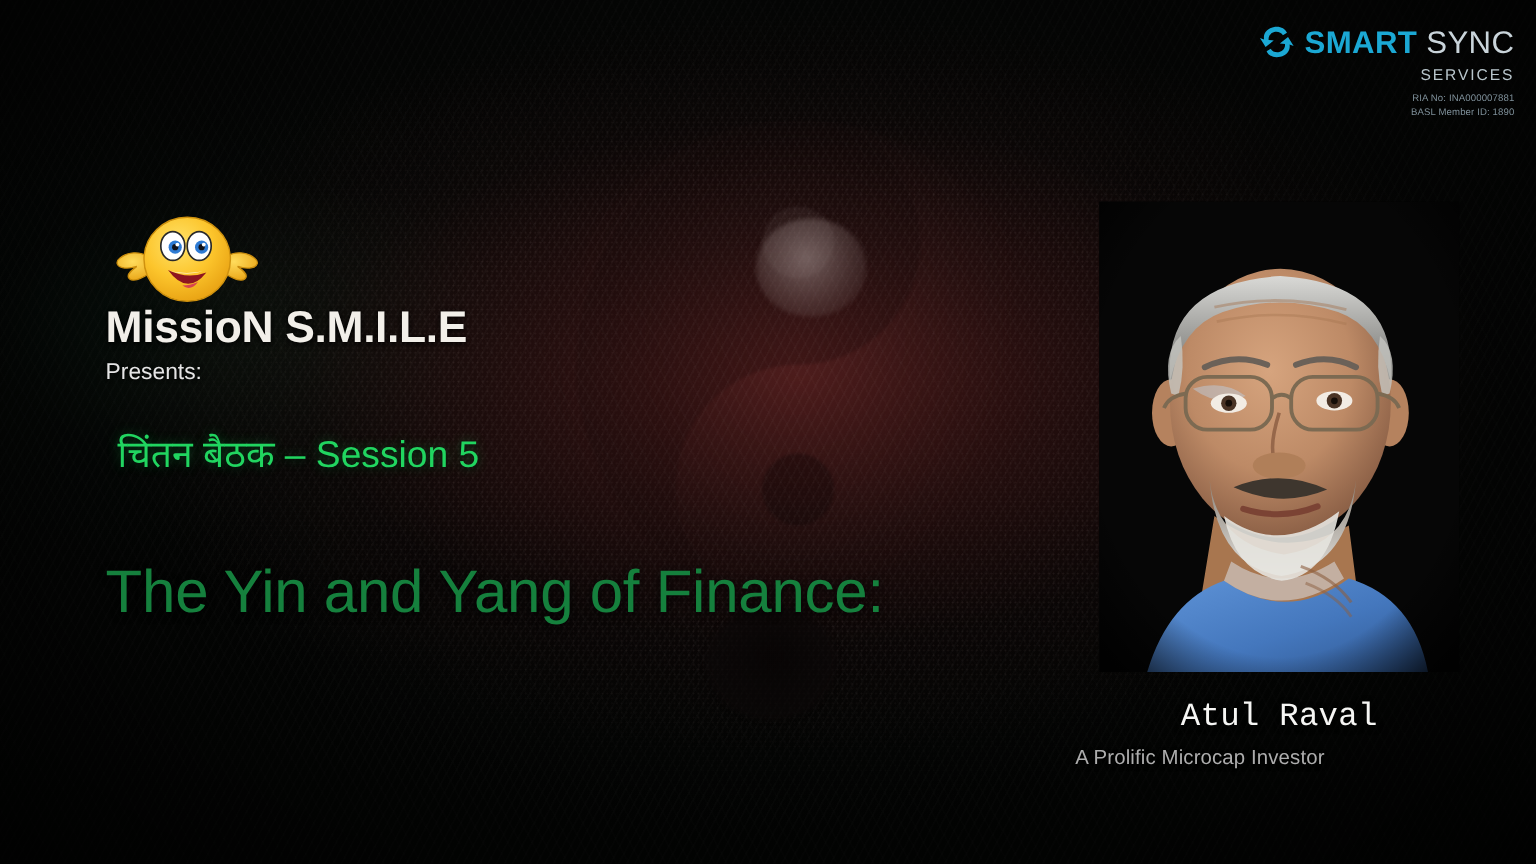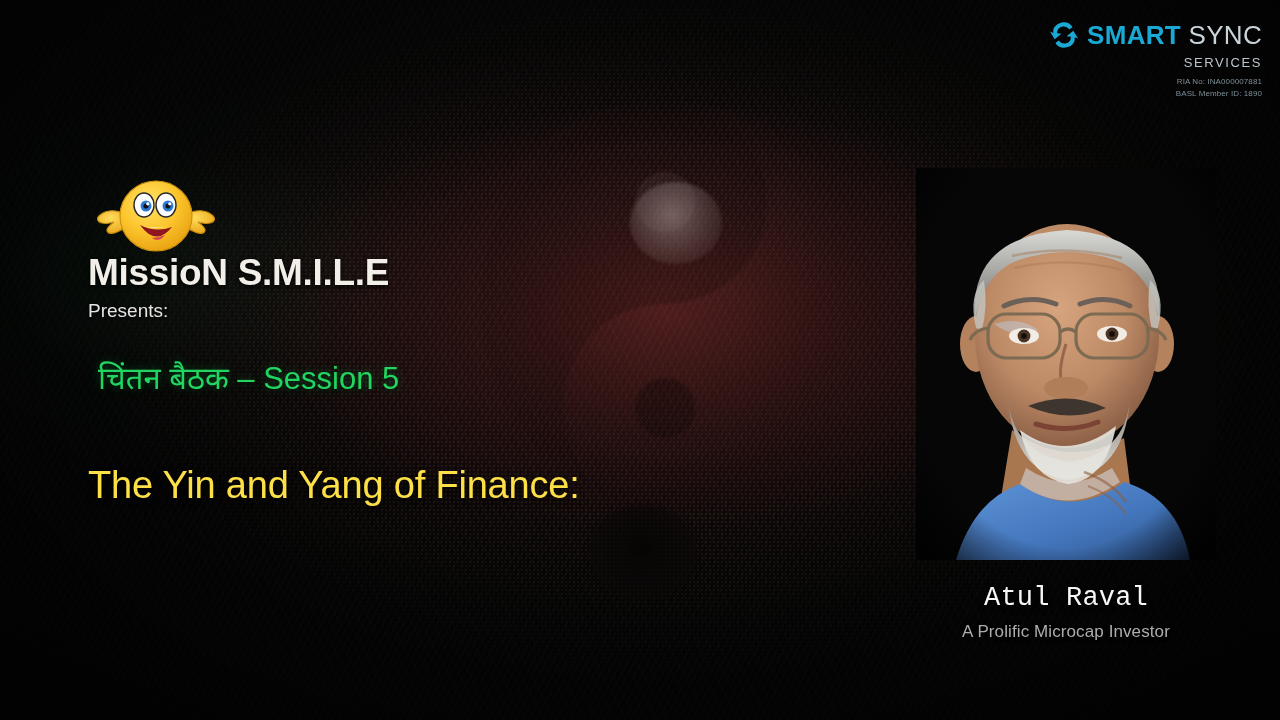--- a/index.html
+++ b/index.html
@@ -119,21 +119,21 @@
   }
   .session-line {
     position:absolute; left:88px; top:356px;
     font-size:31px; color:#21D560; font-weight:500;
     text-shadow:0 0 10px rgba(33,213,96,.35), 0 2px 4px rgba(0,0,0,.8);
     white-space:nowrap;
     margin-left:10px;
   }
   .main-title {
     position:absolute; left:88px; top:460px;
-    font-size:38px; line-height:1.35; color:#fde047;
+    font-size:50px; line-height:1.35; color:#15803d;
     font-weight:400; letter-spacing:-.2px;
     text-shadow:0 2px 8px rgba(0,0,0,.9);
   }
   .main-title .ln { display:block; white-space:nowrap; }
 
   
   .photo-frame {
     position:absolute; left:916px; top:168px;
     width:300px; height:392px;
     overflow:hidden;
@@ -144,21 +144,20 @@
   .speaker-name {
     position:absolute; left:916px; top:583px; width:300px;
     text-align:center;
     font-size:27px; color:#f6f6f4; font-weight:400;
     letter-spacing:.2px;
     text-shadow:0 2px 6px rgba(0,0,0,.9);
     font-family:Liberation Mono, monospace;
   }
   .speaker-role {
     position:absolute; left:896px; top:622px; width:340px;
-    text-align:center;
     font-size:17px; color:#adadad; font-weight:400;
     letter-spacing:.1px;
     text-shadow:0 1px 4px rgba(0,0,0,.9);
   }
 </style>
 </head>
 <body>
 
 <div id="stage">
 

